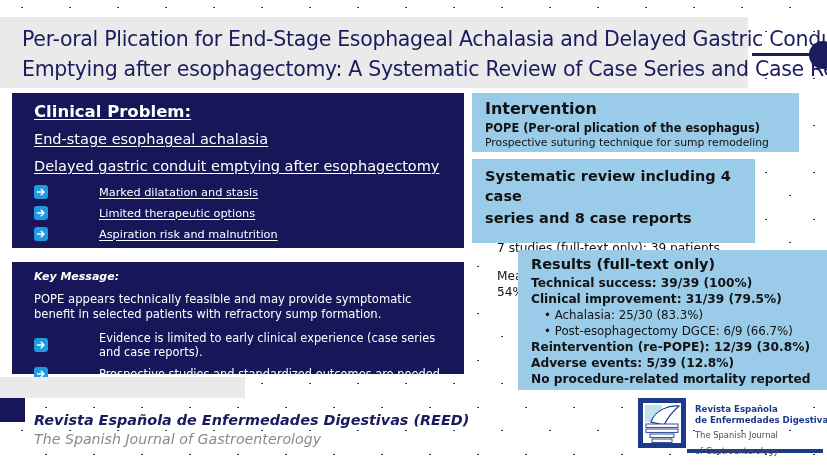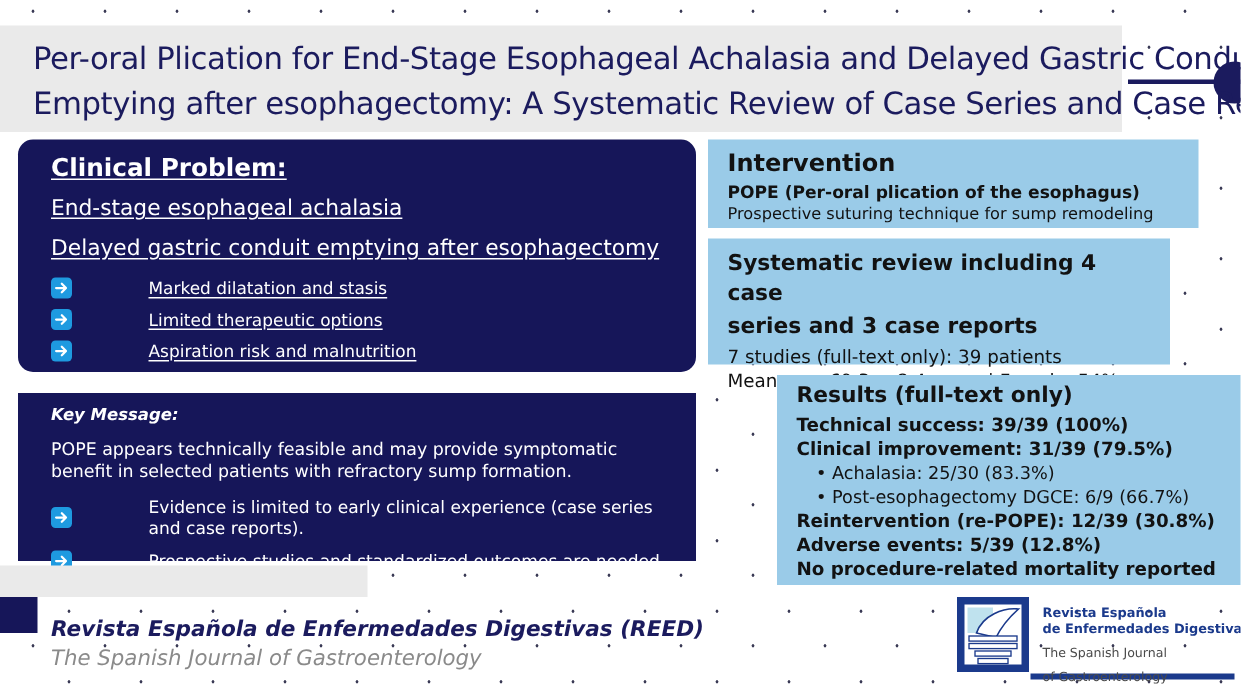--- a/index.html
+++ b/index.html
@@ -78,21 +78,20 @@
     color: #121212;
   }
 
   
   #clinical-problem {
     left: 12px;
     top: 93px;
     width: 452px;
     height: 155px;
     padding: 9px 14px 0 22px;
-    border-radius: 10px;
   }
   #clinical-problem .p-title {
     font-size: 16.5px;
     font-weight: bold;
     text-decoration: underline;
     text-underline-offset: 2px;
     margin: 0 0 10px 0;
   }
   #clinical-problem .p-sub {
     font-size: 14.5px;
@@ -167,34 +166,34 @@
     margin: 0 0 1px 0;
   }
   #intervention .l-reg {
     font-size: 10.8px;
     margin: 0;
   }
 
   #review {
     left: 472px;
     top: 159px;
-    width: 308px;
+    width: 283px;
     height: 84px;
     padding: 7px 8px 0 13px;
   }
   #review .p-title {
     font-size: 14.5px;
     font-weight: bold;
     line-height: 20px;
     margin: 0 0 2px 0;
   }
   #review .l-reg {
     font-size: 12.2px;
     line-height: 16px;
-    margin: 0;
+    margin: 12px;
   }
 
   #results {
     left: 472px;
     top: 250px;
     width: 327px;
     height: 140px;
     padding: 6px 8px 0 13px;
     margin-left: 46px;
   }
@@ -366,21 +365,21 @@
   </div>
 
   <div class="panel light" id="intervention">
     <div class="p-title">Intervention</div>
     <div class="l-bold">POPE (Per-oral plication of the esophagus)</div>
     <div class="l-reg">Prospective suturing technique for sump remodeling</div>
   </div>
 
   <div class="panel light" id="review">
     <div class="p-title">Systematic review including 4 case</div>
-    <div class="p-title">series and 3 case reports</div>
+    <div class="p-title">series and 8 case reports</div>
     <div class="l-reg">7 studies (full-text only): 39 patients</div>
     <div class="l-reg">Mean age: 69.3 ± 8.4 years | Female: 54%</div>
   </div>
 
   <div class="panel light" id="results">
     <div class="p-title">Results (full-text only)</div>
     <div class="l-reg">Technical success: 39/39 (100%)</div>
     <div class="l-reg">Clinical improvement: 31/39 (79.5%)</div>
     <div class="l-sub">• Achalasia: 25/30 (83.3%)</div>
     <div class="l-sub">• Post-esophagectomy DGCE: 6/9 (66.7%)</div>

